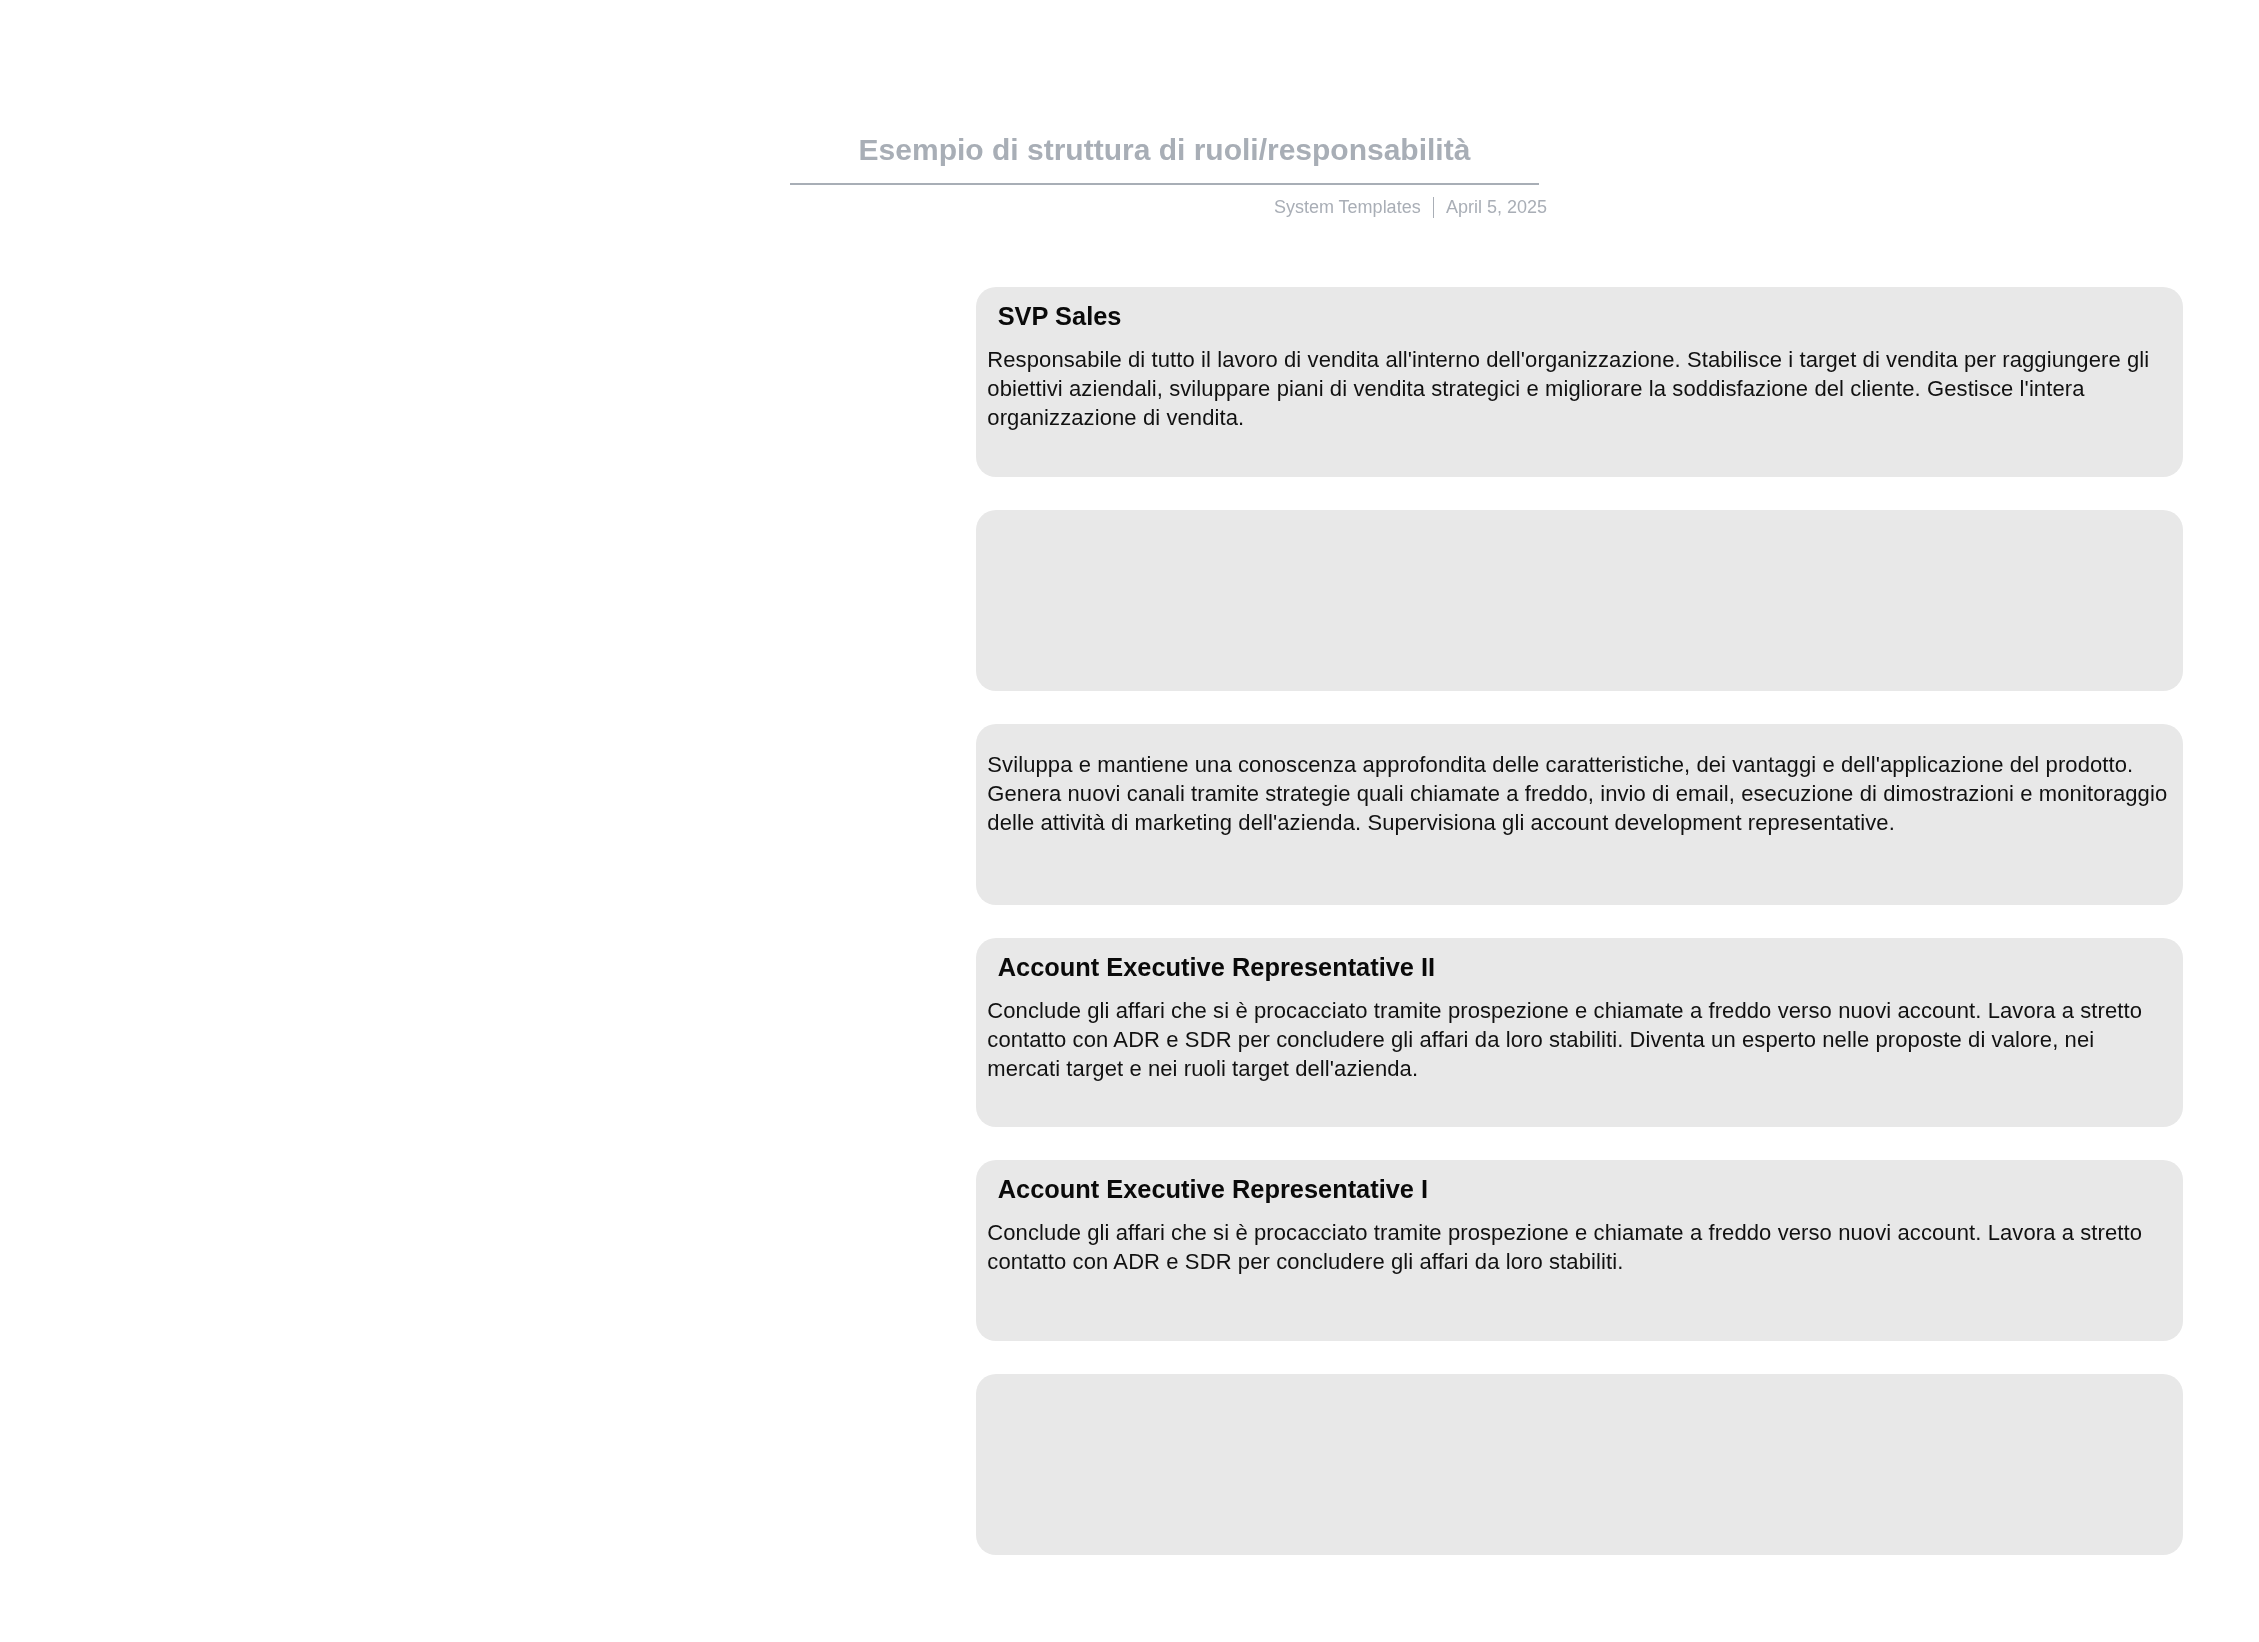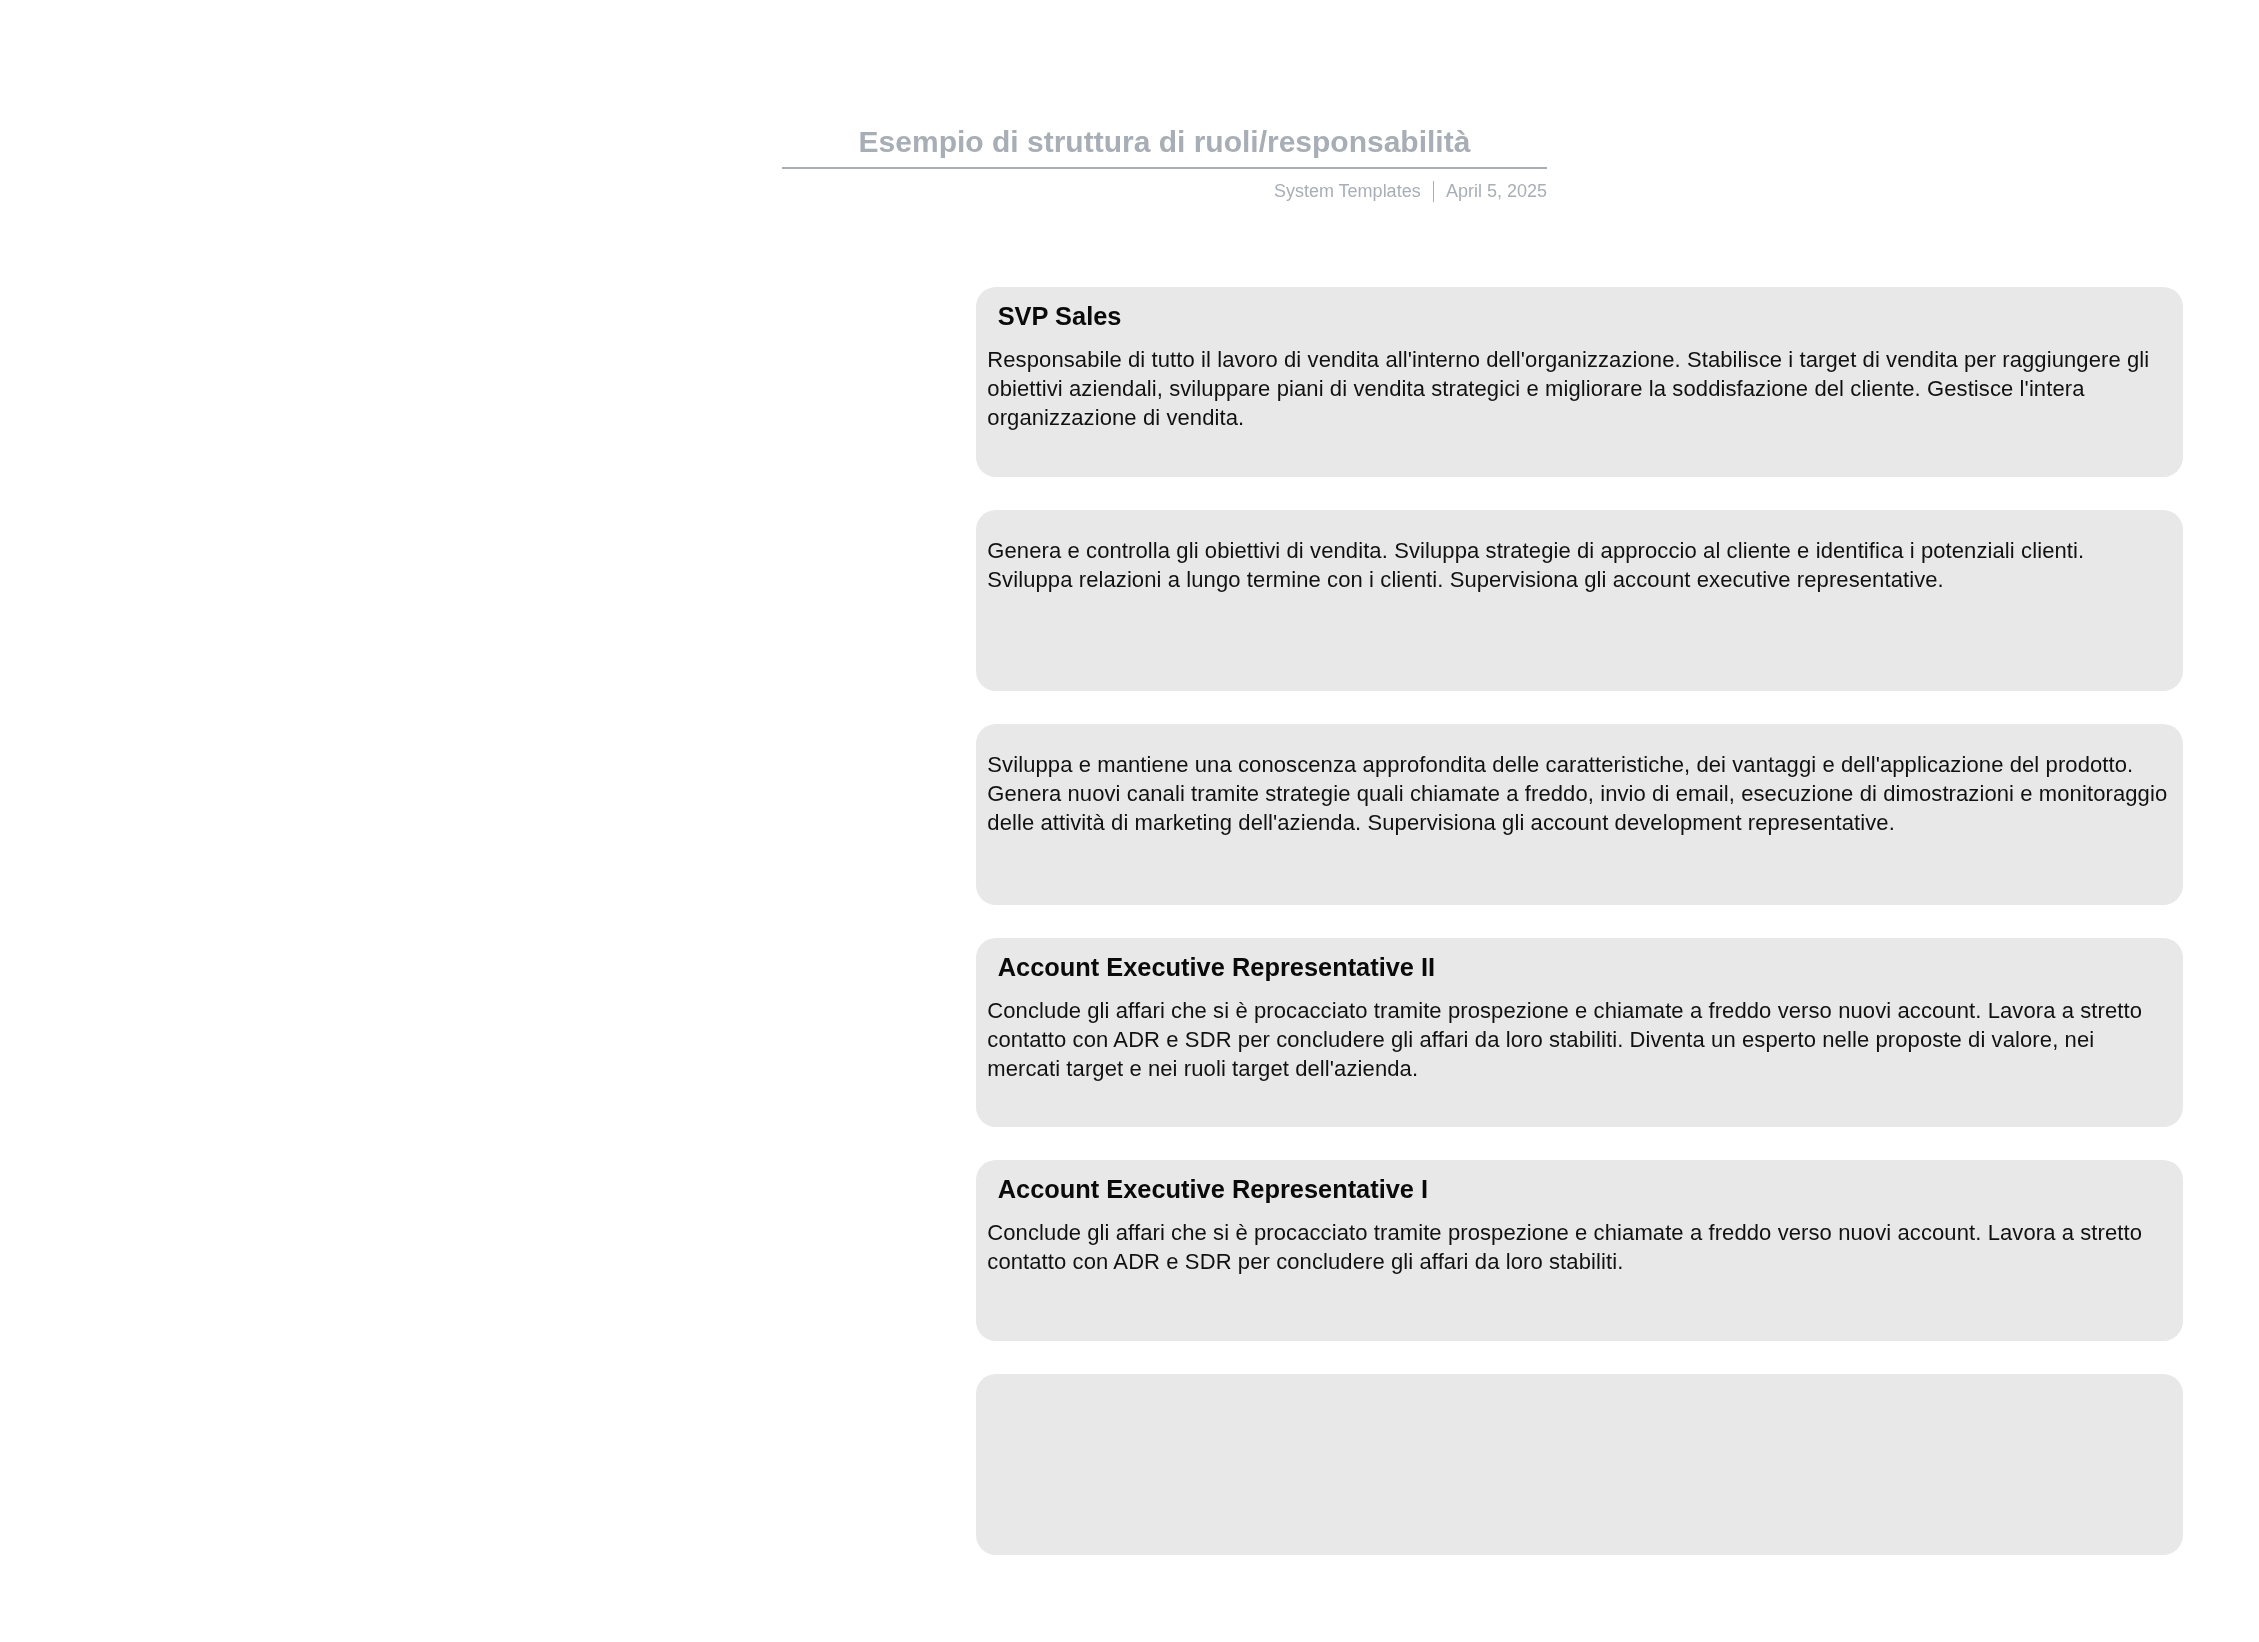--- a/index.html
+++ b/index.html
@@ -20,22 +20,22 @@
     top: 121px;
     width: 765px;
     text-align: center;
   }
   .doc-title {
     font-family: "Liberation Sans", sans-serif;
     font-weight: bold;
     font-size: 30px;
     line-height: 41px;
     color: #a8aeb6;
-    margin: 0;
-    padding-bottom: 5px;
+    margin: 8px;
+    padding-bottom: 13px;
     border-bottom: 2.8px solid #a8aeb6;
   }
   .doc-meta {
     margin-top: 11.3px;
     font-size: 18px;
     line-height: 22.6px;
     color: #a9aeb6;
     display: flex;
     justify-content: flex-end;
     align-items: center;
@@ -88,21 +88,20 @@
     <span>April 5, 2025</span>
   </div>
 </header>
 
 <main class="cards">
   <section class="card">
     <h2 class="card-title">SVP Sales</h2>
     <p class="card-body">Responsabile di tutto il lavoro di vendita all'interno dell'organizzazione. Stabilisce i target di vendita per raggiungere gli obiettivi aziendali, sviluppare piani di vendita strategici e migliorare la soddisfazione del cliente. Gestisce l'intera organizzazione di vendita.</p>
   </section>
   <section class="card">
-    <p class="card-body">Genera e controlla gli obiettivi di vendita. Sviluppa strategie di approccio al cliente e identifica i potenziali clienti. Sviluppa relazioni a lungo termine con i clienti. Supervisiona gli account executive representative.</p>
   </section>
   <section class="card">
     <p class="card-body">Sviluppa e mantiene una conoscenza approfondita delle caratteristiche, dei vantaggi e dell'applicazione del prodotto. Genera nuovi canali tramite strategie quali chiamate a freddo, invio di email, esecuzione di dimostrazioni e monitoraggio delle attività di marketing dell'azienda. Supervisiona gli account development representative.</p>
   </section>
   <section class="card">
     <h2 class="card-title">Account Executive Representative II</h2>
     <p class="card-body">Conclude gli affari che si è procacciato tramite prospezione e chiamate a freddo verso nuovi account. Lavora a stretto contatto con ADR e SDR per concludere gli affari da loro stabiliti. Diventa un esperto nelle proposte di valore, nei mercati target e nei ruoli target dell'azienda.</p>
   </section>
   <section class="card">
     <h2 class="card-title">Account Executive Representative I</h2>

